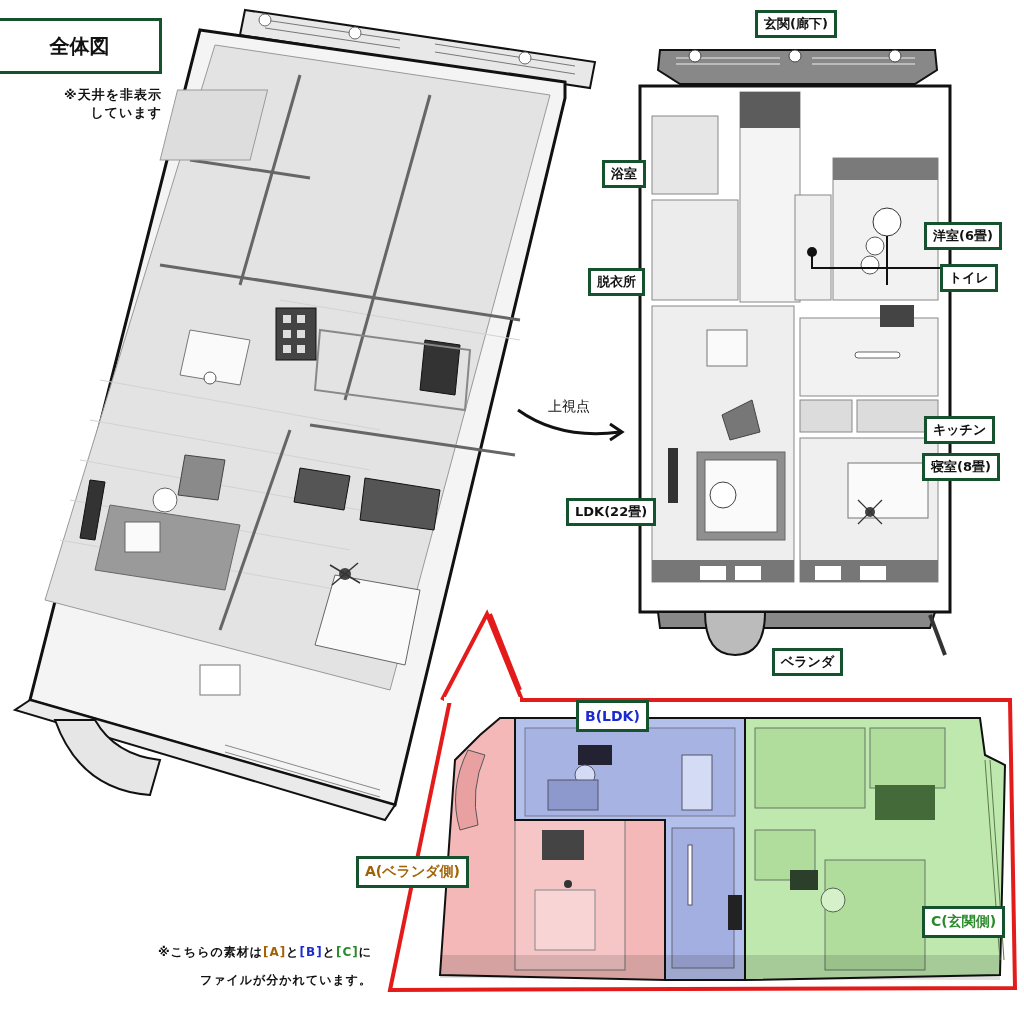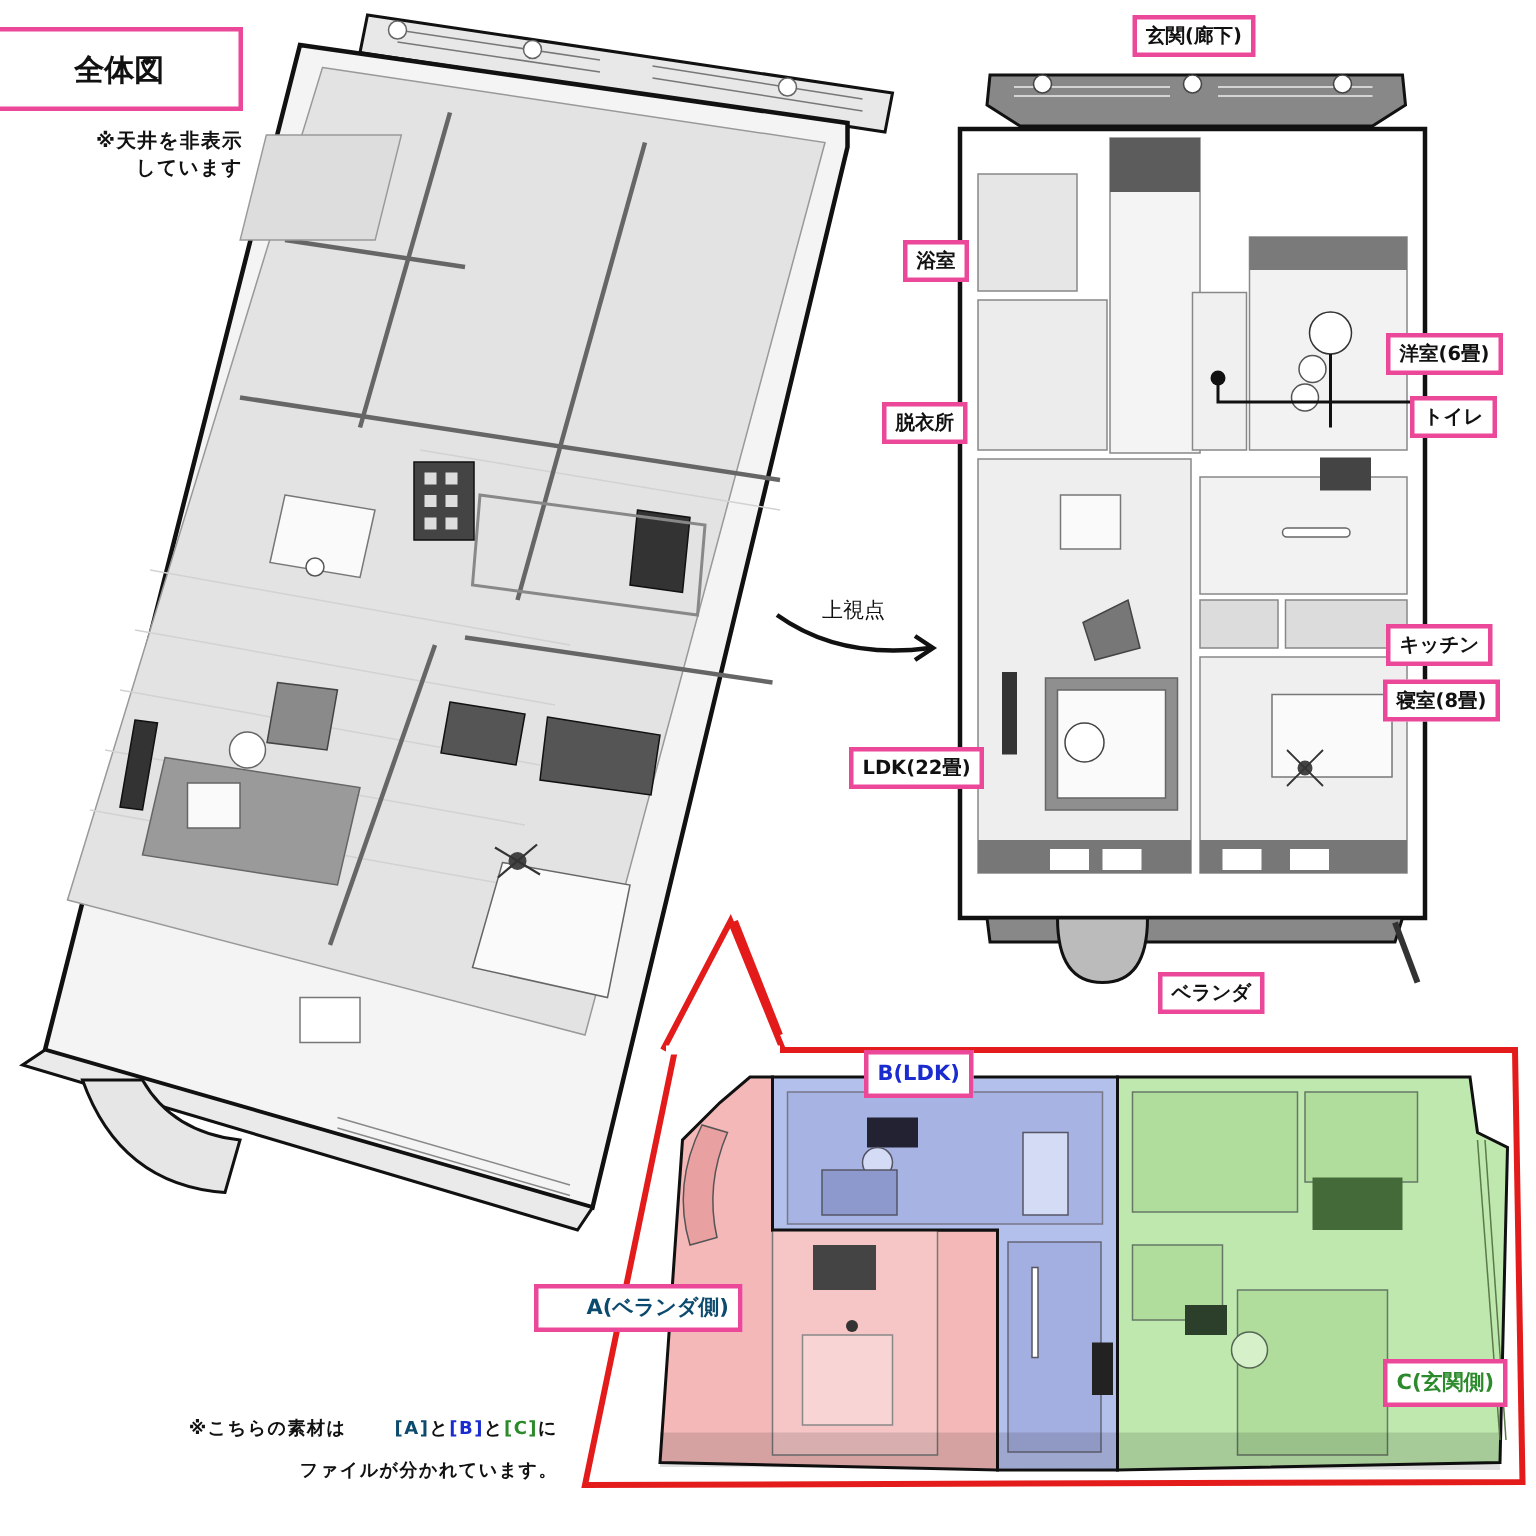--- a/index.html
+++ b/index.html
@@ -1,28 +1,28 @@
 <!DOCTYPE html>
 <html><head>
 <meta charset="utf-8">
 <style>
   html, body { margin:0; padding:0; background:#ffffff; }
   body { width:1024px; height:1024px; position:relative; overflow:hidden;
          font-family: "DejaVu Sans", sans-serif; color:#111; }
   .abs { position:absolute; }
-  .label-box { position:absolute; background:#fff; border:3px solid #ec4899;
+  .label-box { position:absolute; background:#fff; border:3px solid #14532d;
                font-weight:bold; display:flex; align-items:center; justify-content:center;
                white-space:nowrap; box-sizing:border-box; }
   .title-box { left:0; top:18px; width:162px; height:56px; font-size:20px; border-width:3px; border-left:none; }
   .note { position:absolute; font-size:13px; text-align:right; line-height:18px; font-weight:bold; letter-spacing:1px; }
   .room-label { font-size:13px; padding:0 6px; height:28px; }
   .zone-label { font-size:14px; padding:0 6px; height:32px; }
   .bottom-note { position:absolute; left:20px; top:938px; width:352px; font-size:12px; font-weight:bold;
                  line-height:28px; text-align:right; letter-spacing:1px; }
-  .red { color:#0c4a6e;padding-left:32px; } .blue { color:#1a2bd0; } .green { color:#2b8a2b; }
+  .red { color:#a16207; } .blue { color:#1a2bd0; } .green { color:#2b8a2b; }
   svg { position:absolute; left:0; top:0; }
 </style>
 </head>
 <body>
 
 <div class="label-box title-box">全体図</div>
 <div class="note" style="left:40px; top:86px; width:122px;">
   <div>※天井を非表示</div>
   <div>しています</div>
 </div>

